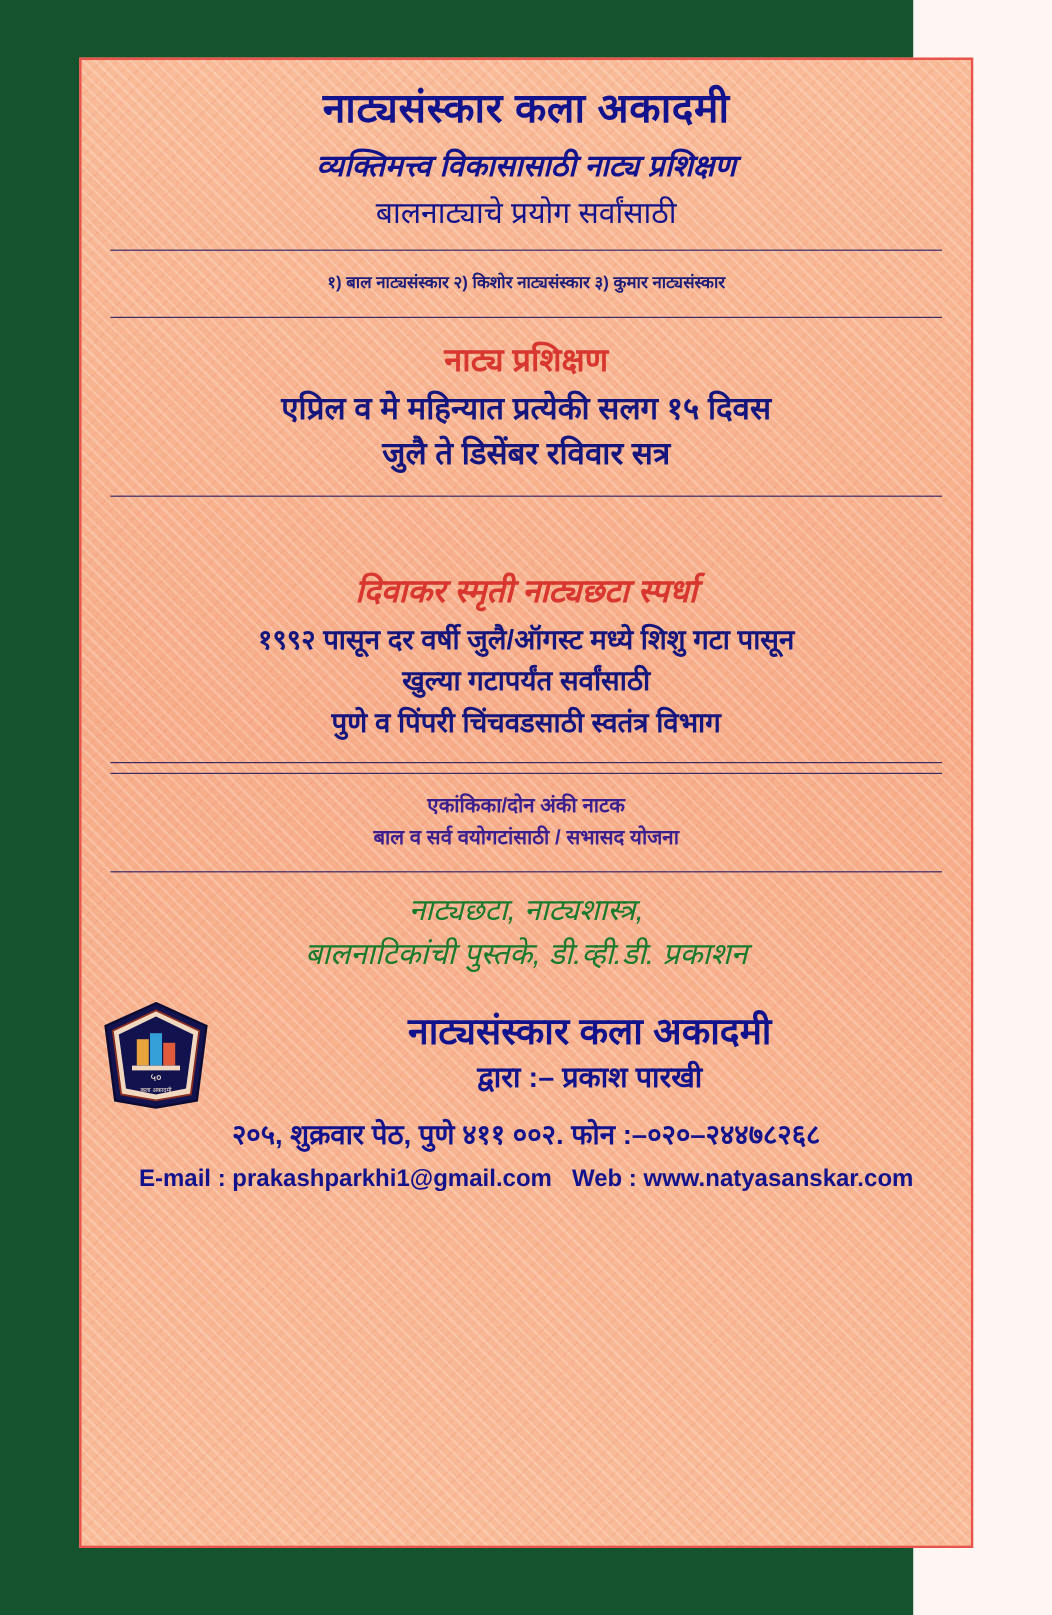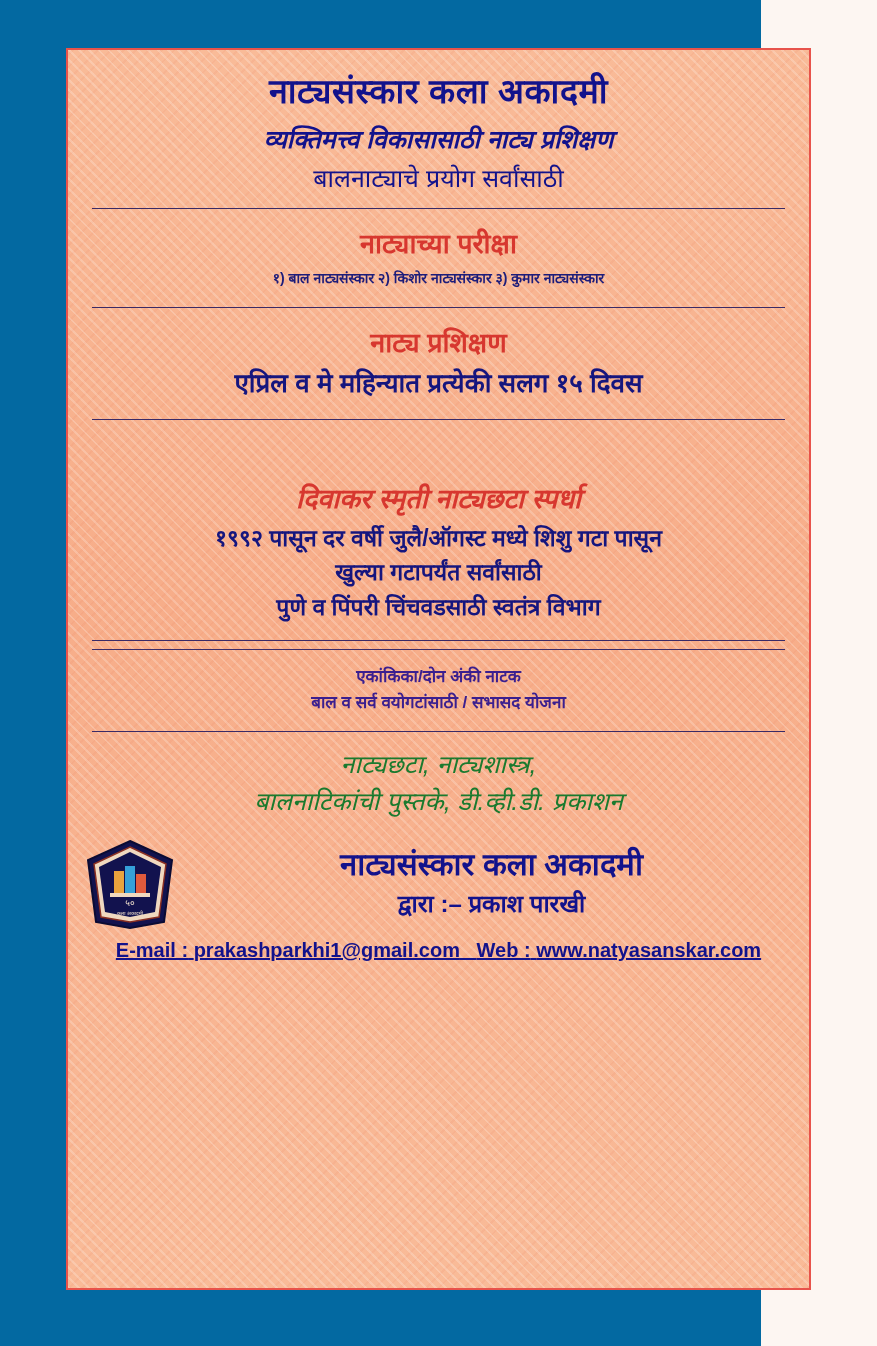--- a/index.html
+++ b/index.html
@@ -10,21 +10,21 @@
   body {
     width: 877px;
     height: 1346px;
     font-family: "Liberation Sans", sans-serif;
     overflow: hidden;
   }
   #page {
     position: relative;
     width: 761px;
     height: 1346px;
-    background: #0369a1;
+    background: #14532d;
   }
   
   #card {
     position: absolute;
     left: 66px;
     top: 48px;
     width: 745px;
     height: 1242px;
     background: #f8b590;
     border: 2px solid #e8534b;
@@ -159,21 +159,20 @@
     font-size: 23px;
     line-height: 1.45;
     padding-top: 4px;
   }
   .f-email {
     color: #12128c;
     font-weight: bold;
     font-size: 20px;
     line-height: 1.4;
     padding-top: 6px;
-    text-decoration: underline;
   }
   
   .logo {
     width: 96px;
     height: 92px;
     position: relative;
     flex: 0 0 auto;
   }
   .logo svg { display: block; }
 </style>
@@ -185,29 +184,29 @@
 
     <div class="inner">
 
       <div class="ctr t-title">नाट्यसंस्कार कला अकादमी</div>
       <div class="ctr t-sub1">व्यक्तिमत्त्व विकासासाठी नाट्य प्रशिक्षण</div>
       <div class="ctr t-sub2">बालनाट्याचे प्रयोग सर्वांसाठी</div>
 
       <div class="hr"></div>
 
       <div class="block">
-        <div class="ctr t-head-red">नाट्याच्या परीक्षा</div>
         <div class="ctr t-line-dark">१) बाल नाट्यसंस्कार  २) किशोर नाट्यसंस्कार  ३) कुमार नाट्यसंस्कार</div>
       </div>
 
       <div class="hr"></div>
 
       <div class="block">
         <div class="ctr t-head-red">नाट्य प्रशिक्षण</div>
         <div class="ctr t-line-big">एप्रिल व मे महिन्यात प्रत्येकी सलग १५ दिवस</div>
+        <div class="ctr t-line-big">जुलै ते डिसेंबर रविवार सत्र</div>
       </div>
 
       <div class="hr"></div>
 
       <div class="block">
         <div class="ctr t-head-red italic">दिवाकर स्मृती नाट्यछटा स्पर्धा</div>
         <div class="ctr t-line-mid">१९९२ पासून दर वर्षी जुलै/ऑगस्ट मध्ये शिशु गटा पासून</div>
         <div class="ctr t-line-mid">खुल्या गटापर्यंत सर्वांसाठी</div>
         <div class="ctr t-line-mid">पुणे व पिंपरी चिंचवडसाठी स्वतंत्र विभाग</div>
       </div>
@@ -246,20 +245,21 @@
             <text x="48" y="68" font-family="DejaVu Sans, sans-serif" font-size="9" fill="#f4e3cf" text-anchor="middle">५०</text>
             <text x="48" y="77" font-family="DejaVu Sans, sans-serif" font-size="5" fill="#f4e3cf" text-anchor="middle">कला अकादमी</text>
           </svg>
         </div>
         <div class="footer-text-wrap">
           <div class="f-name">नाट्यसंस्कार कला अकादमी</div>
           <div class="f-by">द्वारा :– प्रकाश पारखी</div>
         </div>
       </div>
 
+      <div class="ctr f-addr">२०५, शुक्रवार पेठ, पुणे ४११ ००२.  फोन :–०२०–२४४७८२६८</div>
 
       <div class="ctr f-email">
         <span>E-mail :</span>
         <span>prakashparkhi1@gmail.com</span>
         &nbsp;
         <span>Web :</span>
         <span>www.natyasanskar.com</span>
       </div>
     </div>
 

